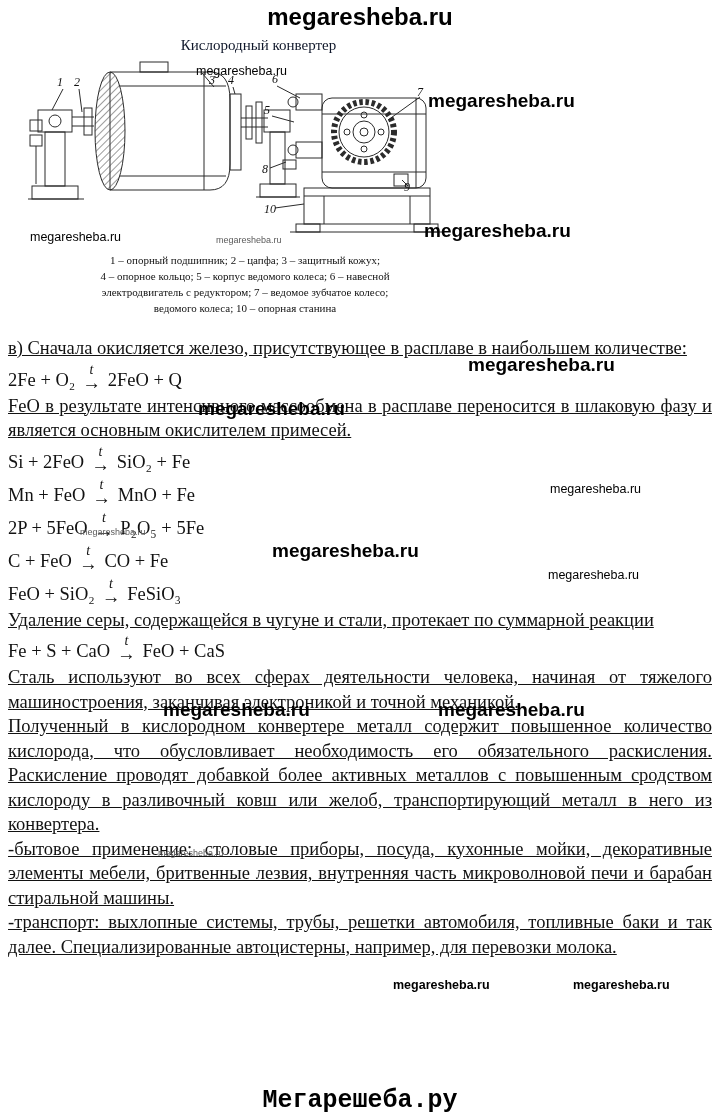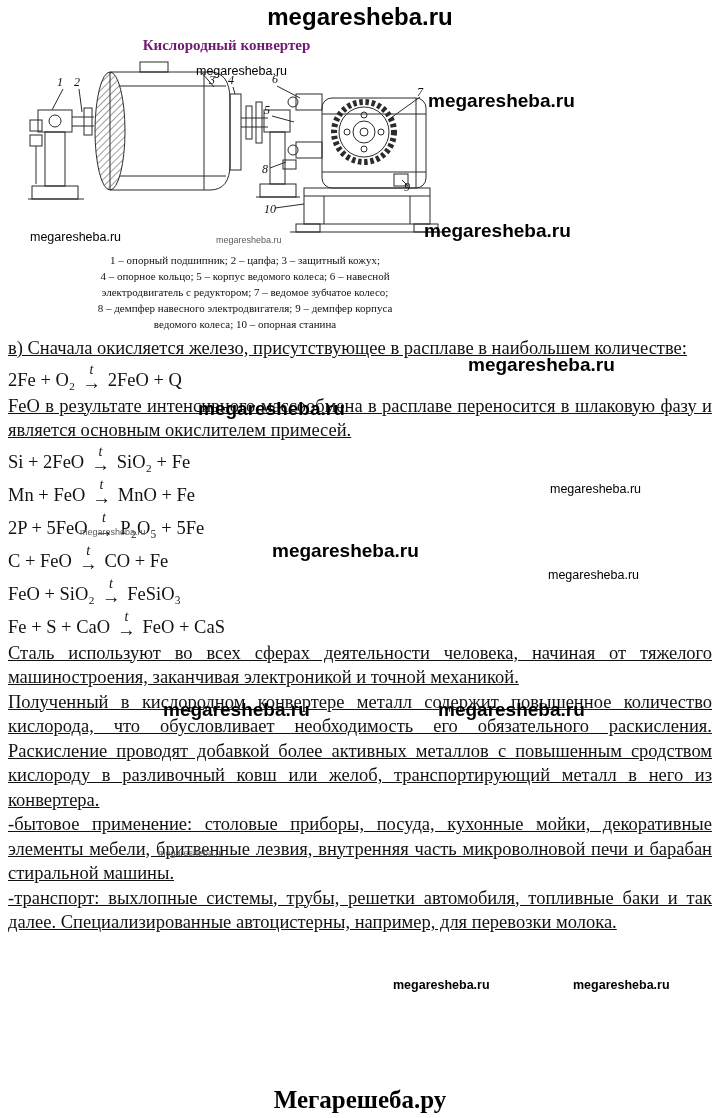--- a/index.html
+++ b/index.html
@@ -13,22 +13,22 @@
   }
   .page { position:absolute; inset:0; background:#fff; }
 
   .header-wm {
     position:absolute; top:3px; left:0; width:100%;
     text-align:center;
     font-family:"Liberation Sans","DejaVu Sans",sans-serif;
     font-weight:700; font-size:24px; color:#000;
   }
   .fig-title {
-    position:absolute; top:37px; left:124px; width:205px;
-    text-align:center; font-weight:700; font-size:15px; color:#701a75;
+    position:absolute; top:37px; left:156px; width:205px;
+    text-align:center; font-weight:400; font-size:15px; color:#0f172a;
   }
   .figure-svg { position:absolute; top:56px; left:28px; width:620px; height:195px; }
   .figure-svg .plabels text { font:italic 12px "Liberation Serif","DejaVu Serif",serif; }
 
   .caption {
     position:absolute; top:252px; left:15px; width:460px;
     text-align:center; font-size:11px; line-height:16px; color:#111;
   }
 
   .main {
@@ -54,21 +54,21 @@
     font-family:"Liberation Sans","DejaVu Sans",sans-serif;
   }
   .wm-bold      { font-weight:700; font-size:19px; }
   .wm-small     { font-weight:400; font-size:12.5px; }
   .wm-smallbold { font-weight:700; font-size:12.5px; }
   .wm-tiny      { font-weight:400; font-size:9px; color:#5a5a5a; }
 
   .footer {
     position:absolute; top:1086px; left:0; width:100%;
     text-align:center;
-    font-family:Liberation Serif, serif;
+    font-family:Liberation Mono, monospace;
     font-weight:700; font-size:25px; color:#000;
   }
 </style>
 </head>
 <body>
 
 <div class="page">
 
   <div class="header-wm">megaresheba.ru</div>
 
@@ -167,21 +167,20 @@
       <text x="234" y="117">8</text>
       <text x="376" y="135">9</text>
       <text x="236" y="157">10</text>
     </g>
   </svg>
 
   <div class="caption">
     <div>1 – опорный подшипник; 2 – цапфа; 3 – защитный кожух;</div>
     <div>4 – опорное кольцо; 5 – корпус ведомого колеса; 6 – навесной</div>
     <div>электродвигатель с редуктором; 7 – ведомое зубчатое колесо;</div>
-    <div>8 – демпфер навесного электродвигателя; 9 – демпфер корпуса</div>
     <div>ведомого колеса; 10 – опорная станина</div>
   </div>
 
   <div class="main">
     <p class="para">в) Сначала окисляется железо, присутствующее в расплаве в наибольшем количестве:</p>
 
     <div class="equation">
       <span class="eq-part">2Fe + O₂</span>
       <span class="eq-arrow">
         <span class="eq-arrow-label">t</span>
@@ -231,20 +230,21 @@
 
     <div class="equation">
       <span class="eq-part">FeO + SiO₂</span>
       <span class="eq-arrow">
         <span class="eq-arrow-label">t</span>
         <span class="eq-arrow-glyph">→</span>
       </span>
       <span class="eq-part">FeSiO₃</span>
     </div>
 
+    <p class="para">Удаление серы, содержащейся в чугуне и стали, протекает по суммарной реакции</p>
 
     <div class="equation">
       <span class="eq-part">Fe + S + CaO</span>
       <span class="eq-arrow">
         <span class="eq-arrow-label">t</span>
         <span class="eq-arrow-glyph">→</span>
       </span>
       <span class="eq-part">FeO + CaS</span>
     </div>
 

